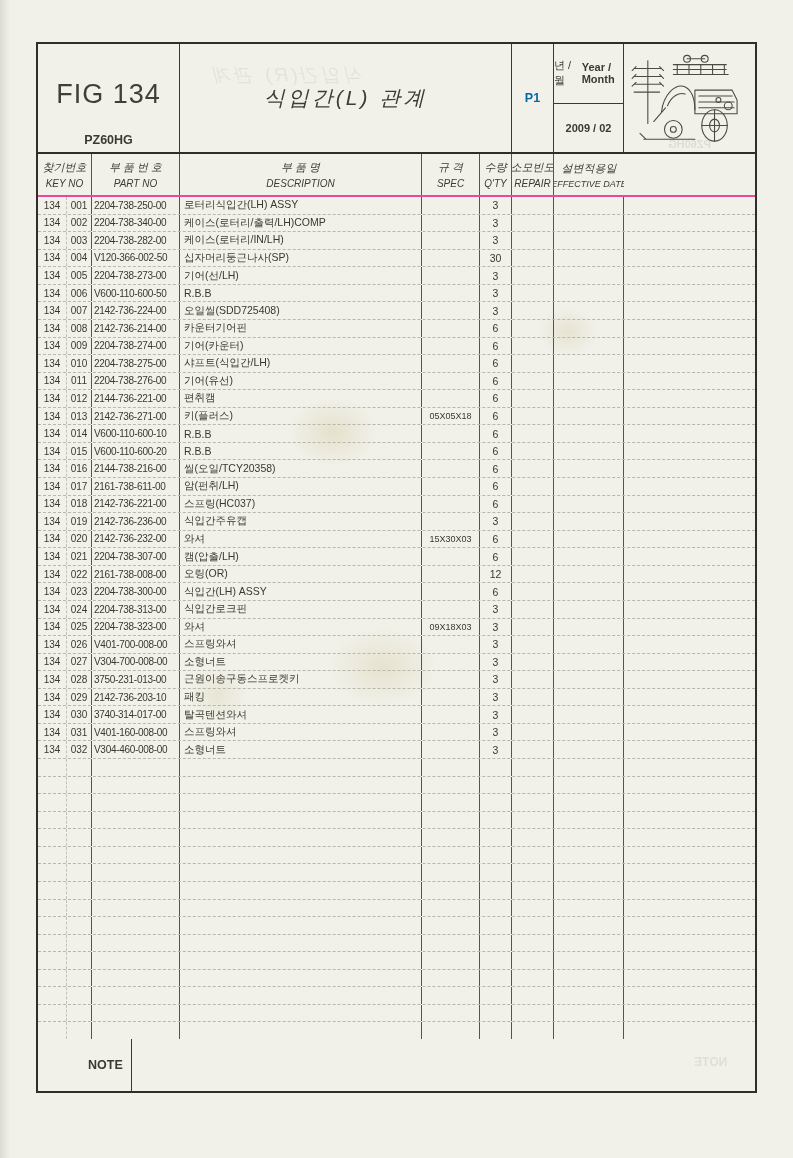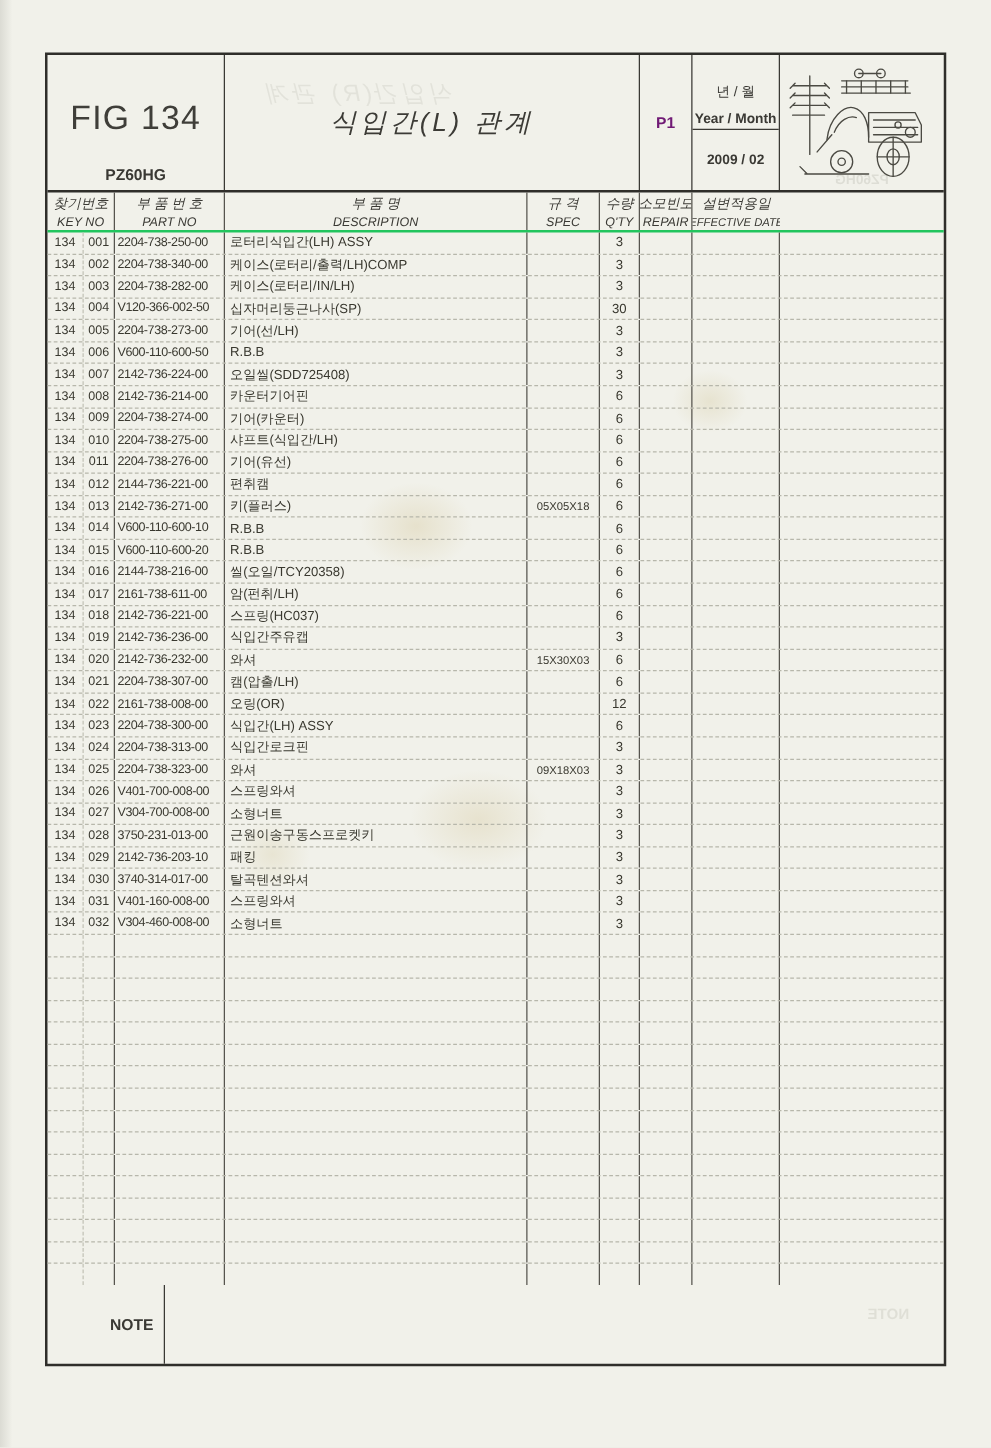--- a/index.html
+++ b/index.html
@@ -15,36 +15,36 @@
   .band { height:110px; display:grid; grid-template-columns:142px 332px 42px 70px 1fr;
     border-bottom:2px solid #2f2e2a; }
   .band > div { border-right:1.5px solid #3a3934; position:relative; }
   .band > div:last-child { border-right:none; }
   .figcell { display:flex; align-items:center; justify-content:center; }
   .fig-text { font-size:27px; letter-spacing:1px; color:#3f3e39; margin-top:-8px; }
   .model { position:absolute; bottom:5px; left:0; width:100%; text-align:center;
     font-size:12.5px; font-weight:bold; color:#3a3934; }
   .titlecell { display:flex; align-items:center; justify-content:center;font-style:italic; }
   .title-text { font-size:21px; letter-spacing:3px; color:#3c3b36; font-weight:500; }
-  .p1cell { display:flex; align-items:center; justify-content:center; font-size:12.5px; font-weight:bold; color:#701a75; }
+  .p1cell { display:flex; align-items:center; justify-content:center; font-size:12.5px; font-weight:bold; color:#0369a1; }
   .ymcell { display:flex; flex-direction:column; font-size:11px; color:#3a3934; }
-  .ym-top { height:60px; border-bottom:1.5px solid #3a3934; display:flex; flex-direction:column;
+  .ym-top { height:60px; border-bottom:1.5px solid #3a3934; display:flex; flex-direction:row;
     align-items:center; justify-content:flex-end; padding-bottom:2px; gap:8px; }
   .ym-en { font-weight:bold; }
   .ym-date { flex:1; display:flex; align-items:center; justify-content:center; font-weight:bold; }
   .illucell { display:flex; align-items:center; justify-content:center; }
 
   .ghost { position:absolute; transform:scaleX(-1); color:#6a6a5a; pointer-events:none; }
   .g-title { left:30px; top:18px; font-size:19px; letter-spacing:3px; opacity:.10; }
   .g-model { left:0; bottom:2px; width:100%; text-align:center; font-size:11px; font-weight:bold; opacity:.14; }
   .g-note { right:28px; top:16px; font-size:12px; font-weight:bold; opacity:.13; }
 
   
-  .colheader { height:32px; display:grid; grid-template-columns:54px 88px 242px 58px 32px 42px 70px 1fr;
-    border-bottom:2px solid #22c55e; }
+  .colheader { height:43px; display:grid; grid-template-columns:54px 88px 242px 58px 32px 42px 70px 1fr;
+    border-bottom:2px solid #ec4899; }
   .ch { border-right:1px solid #56544e; display:flex; flex-direction:column; align-items:center; justify-content:center;
     gap:3px; font-style:italic; color:#3b3a35; overflow:hidden; }
   .ch:last-child { border-right:none; }
   .ch .ko { font-size:11px; white-space:nowrap; }
   .ch .en { font-size:10px; white-space:nowrap; }
   .ch-eff .en { font-size:9px; }
   .ch-rem .ko { letter-spacing:12px; text-indent:12px; }
 
   
   .tbody { height:842px; display:flex; flex-direction:column; position:relative; }

